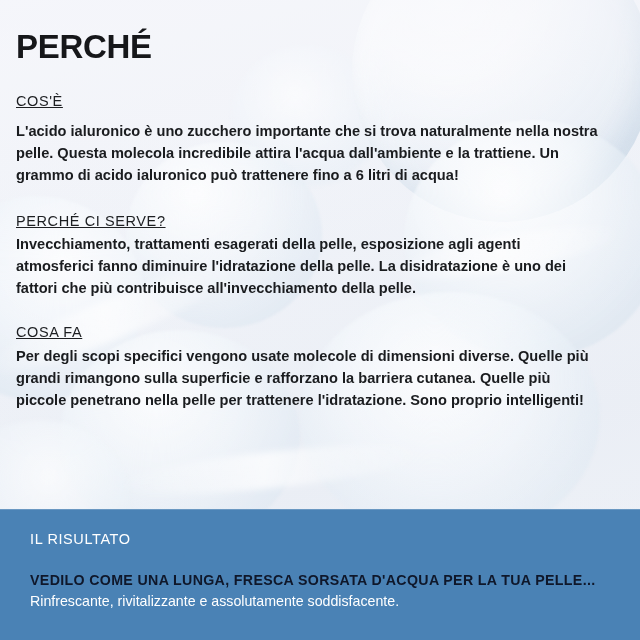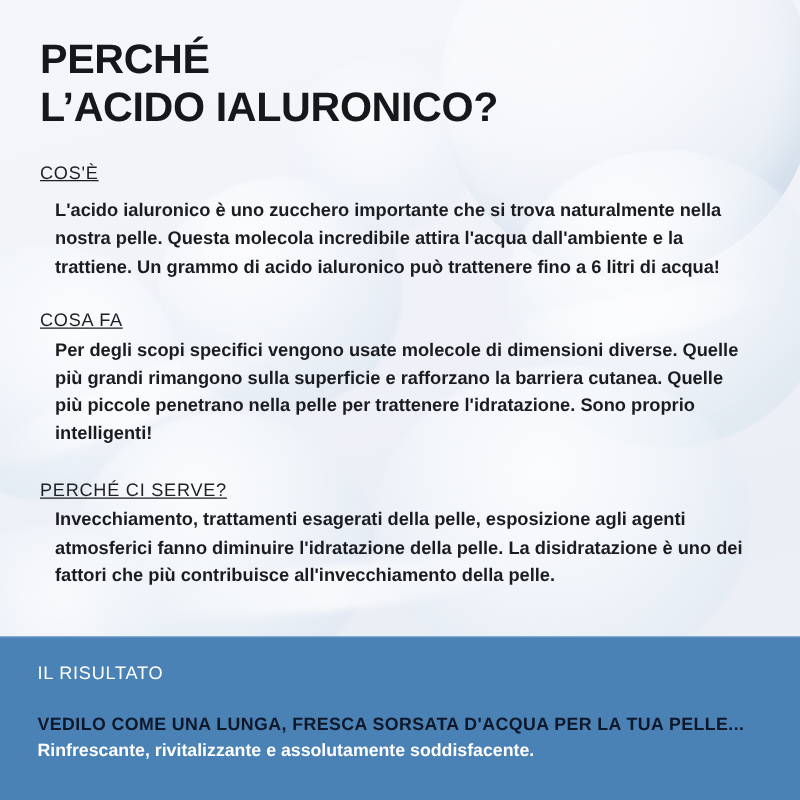--- a/index.html
+++ b/index.html
@@ -118,21 +118,21 @@
   .veil {
     position: absolute;
     inset: 0;
     background: linear-gradient(180deg, rgba(244,245,250,0.55) 0%, rgba(244,245,250,0.18) 22%, rgba(240,243,249,0.20) 70%, rgba(236,240,247,0.42) 100%);
   }
 
   
   .content {
     position: relative;
     z-index: 3;
-    padding: 0 32px;
+    padding: 0 16px;
   }
 
   .title {
     margin: 0;
     padding-top: 28px;
     font-size: 33px;
     line-height: 1.17;
     font-weight: bold;
     letter-spacing: -0.3px;
     color: #16171a;
@@ -148,21 +148,21 @@
     color: #1d1f22;
     margin: 0;
     text-decoration: underline;
   }
 
   .sec-body {
     font-size: 14.6px;
     line-height: 1.52;
     font-weight: bold;
     color: #1a1c1f;
-    margin: 12px;
+    margin: 0;
     max-width: 584px;
   }
 
   #sec-cose       { margin-top: 26px; }
   #sec-cose .sec-body     { margin-top: 11px; }
   #sec-perche     { margin-top: 27px; }
   #sec-perche .sec-body   { margin-top: 4px; }
   #sec-cosafa     { margin-top: 24px; }
   #sec-cosafa .sec-body   { margin-top: 5px; }
 
@@ -188,21 +188,21 @@
   }
   .footer-lead {
     font-size: 14.2px;
     font-weight: bold;
     letter-spacing: 0.35px;
     color: #0f172a;
     margin: 25px 0 0 0;
   }
   .footer-sub {
     font-size: 14.2px;
-    font-weight: bold;
+    font-weight: normal;
     color: #ffffff;
     margin: 5px 0 0 0;
   }
 </style>
 </head>
 <body>
 
 <div id="poster">
 
   <div class="bg-art">
@@ -219,36 +219,35 @@
     <div class="streak s1"></div>
     <div class="streak s2"></div>
     <div class="streak s3"></div>
     <div class="veil"></div>
   </div>
 
   <div class="content">
 
     <h1 class="title">
       <span class="line">PERCHÉ</span>
-      <span class="line">L’ACIDO IALURONICO?</span>
     </h1>
 
     <div class="section" id="sec-cose">
       <h2 class="sec-head">COS'È</h2>
       <p class="sec-body">L'acido ialuronico è uno zucchero importante che si trova naturalmente nella nostra pelle. Questa molecola incredibile attira l'acqua dall'ambiente e la trattiene. Un grammo di acido ialuronico può trattenere fino a 6 litri di acqua!</p>
     </div>
 
+    <div class="section" id="sec-perche">
+      <h2 class="sec-head">PERCHÉ CI SERVE?</h2>
+      <p class="sec-body">Invecchiamento, trattamenti esagerati della pelle, esposizione agli agenti atmosferici fanno diminuire l'idratazione della pelle. La disidratazione è uno dei fattori che più contribuisce all'invecchiamento della pelle.</p>
+    </div>
+
     <div class="section" id="sec-cosafa">
       <h2 class="sec-head">COSA FA</h2>
       <p class="sec-body">Per degli scopi specifici vengono usate molecole di dimensioni diverse. Quelle più grandi rimangono sulla superficie e rafforzano la barriera cutanea. Quelle più piccole penetrano nella pelle per trattenere l'idratazione. Sono proprio intelligenti!</p>
-    </div>
-
-    <div class="section" id="sec-perche">
-      <h2 class="sec-head">PERCHÉ CI SERVE?</h2>
-      <p class="sec-body">Invecchiamento, trattamenti esagerati della pelle, esposizione agli agenti atmosferici fanno diminuire l'idratazione della pelle. La disidratazione è uno dei fattori che più contribuisce all'invecchiamento della pelle.</p>
     </div>
 
   </div>
 
   <div class="footer">
     <div class="footer-inner">
       <h2 class="footer-head">IL RISULTATO</h2>
       <p class="footer-lead">VEDILO COME UNA LUNGA, FRESCA SORSATA D'ACQUA PER LA TUA PELLE...</p>
       <p class="footer-sub">Rinfrescante, rivitalizzante e assolutamente soddisfacente.</p>
     </div>

